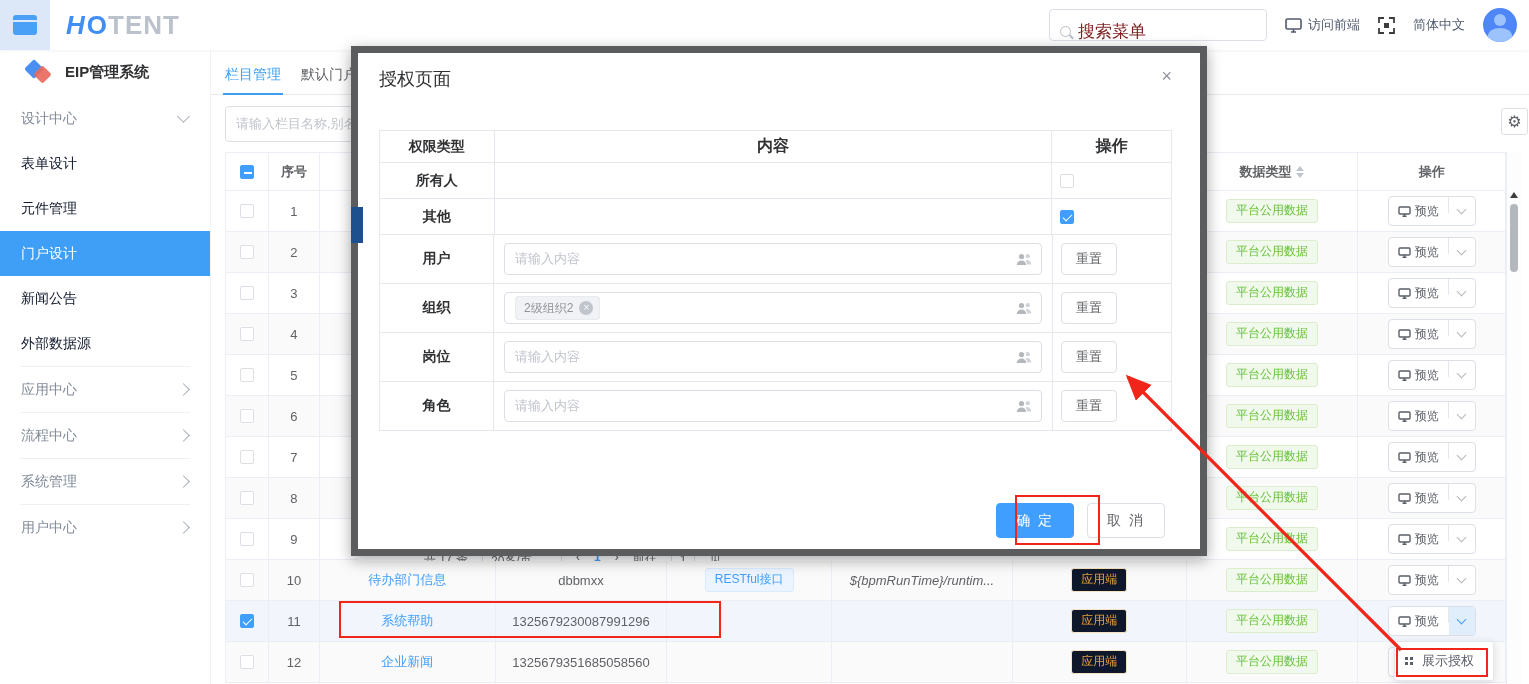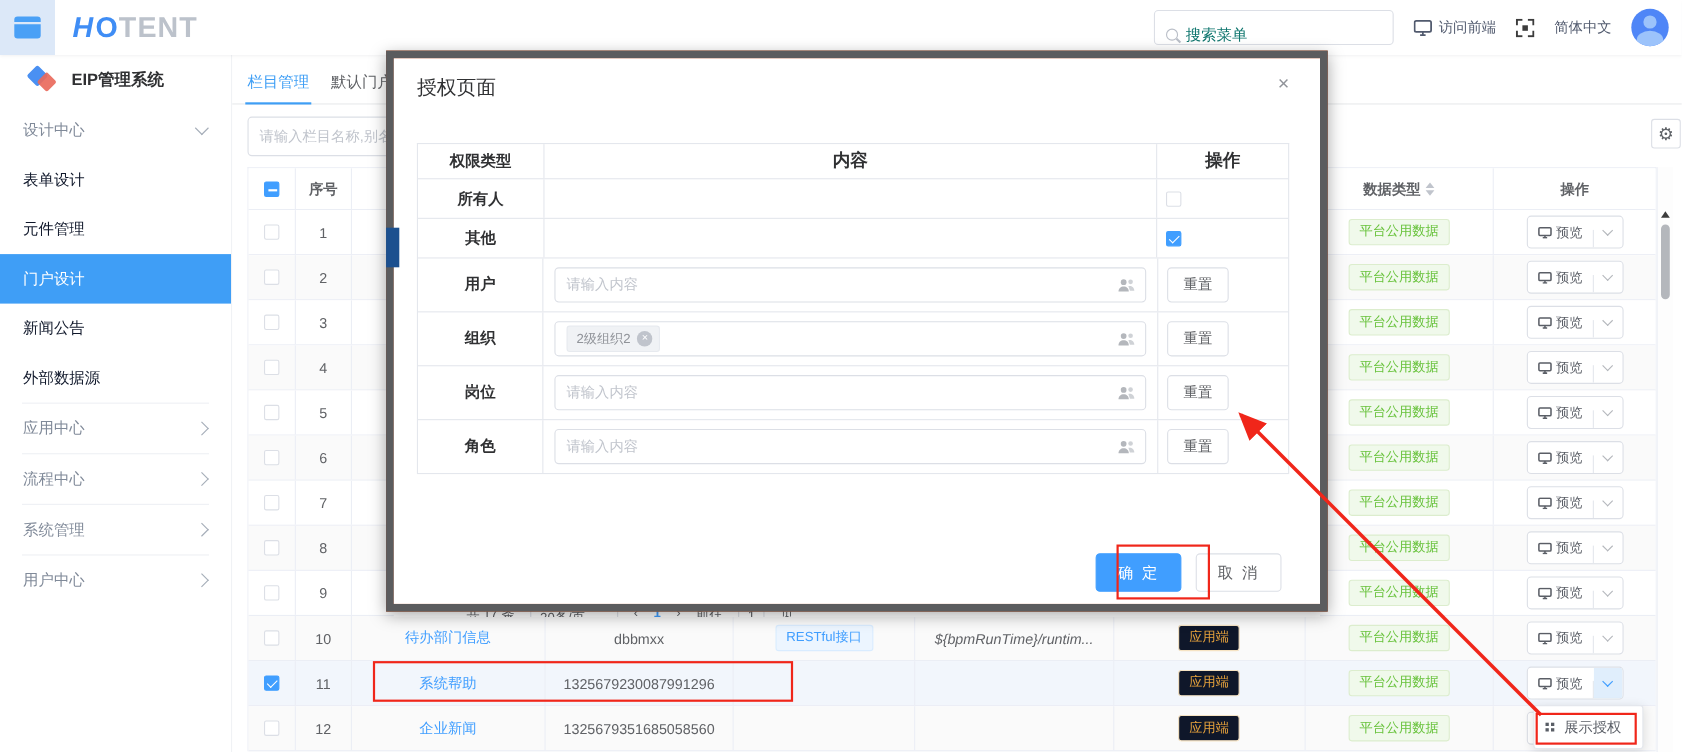--- a/index.html
+++ b/index.html
@@ -14,21 +14,21 @@
   .burger-icon .b1 { width:24px; height:5px; background:#4aa0f6; border-radius:3px 3px 0 0; margin-bottom:2px; }
   .burger-icon .b2 { width:24px; height:13px; background:#4aa0f6; border-radius:0 0 3px 3px; }
   .logo { position:absolute; left:66px; top:9px; height:32px; display:flex; align-items:center; font-weight:800; font-size:26px; letter-spacing:1px; }
   .logo .h { color:#3f8df5; font-style:italic; margin-right:1px; }
   .logo .o { color:#3f8df5; }
   .logo .rest { color:#bcc2cb; }
   .hdr-right { position:absolute; right:12px; top:0; height:50px; display:flex; align-items:center; gap:18px; }
   .hsearch { width:218px; height:32px; border:1px solid #dcdfe6; border-radius:4px; display:flex; align-items:center; padding:0 10px; gap:7px; }
   .mag { width:11px; height:11px; border:1.5px solid #b9bec7; border-radius:50%; position:relative; flex:0 0 auto; }
   .mag::after { content:""; position:absolute; width:5px; height:1.5px; background:#b9bec7; transform:rotate(45deg); right:-4px; bottom:-1px; }
-  .hsearch span { color:#0f766e; font-size:14px;margin-top:13px; }
+  .hsearch span { color:#7f1d1d; font-size:17px;margin-top:13px; }
   .hitem { display:flex; align-items:center; gap:6px; font-size:13px; color:#515a6e; cursor:pointer; }
   .avatar { width:34px; height:34px; border-radius:50%; background:#4f86f7; position:relative; overflow:hidden; cursor:pointer; }
   .avatar::before { content:""; position:absolute; left:11px; top:6px; width:12px; height:12px; border-radius:50%; background:#9cc3fb; }
   .avatar::after { content:""; position:absolute; left:5px; top:20px; width:24px; height:16px; border-radius:50% 50% 0 0; background:#9cc3fb; }
 
   
   .sidebar { position:absolute; left:0; top:50px; width:211px; height:634px; background:#fff; border-right:1px solid #f0f2f5; z-index:5; }
   .brand { height:44px; display:flex; align-items:center; padding-left:26px; gap:13px; }
   .brand-icon { position:relative; width:26px; height:24px; }
   .brand-icon .d1 { position:absolute; left:1px; top:2px; width:14px; height:14px; background:#4a90f2; transform:rotate(45deg); border-radius:2px; }
@@ -78,21 +78,21 @@
   .cb.checked { background:#409eff; border-color:#409eff; }
   .cb.checked::after { content:""; position:absolute; left:4px; top:1px; width:4px; height:8px; border-right:1.6px solid #fff; border-bottom:1.6px solid #fff; transform:rotate(45deg); }
   .cb.indet { background:#409eff; border-color:#409eff; }
   .cb.indet::after { content:""; position:absolute; left:3px; top:6px; width:8px; height:2px; background:#fff; }
 
   .sortcaret { display:inline-flex; flex-direction:column; gap:2px; margin-left:5px; }
   .sortcaret i { width:0; height:0; border-left:4px solid transparent; border-right:4px solid transparent; }
   .sortcaret .up { border-bottom:5px solid #c0c4cc; }
   .sortcaret .dn { border-top:5px solid #c0c4cc; }
 
-  .act-btn { display:inline-flex; align-items:flex-end; height:30px; border:1px solid #dcdfe6; border-radius:4px; background:#fff; cursor:pointer; overflow:hidden; font-size:12px; color:#5a5e66; }
+  .act-btn { display:inline-flex; align-items:flex-start; height:30px; border:1px solid #dcdfe6; border-radius:4px; background:#fff; cursor:pointer; overflow:hidden; font-size:12px; color:#5a5e66; }
   .act-btn .main-part { display:flex; align-items:center; gap:4px; padding:0 9px; height:100%; }
   .act-btn .sep { width:1px; height:16px; background:#e4e7ed; }
   .act-btn .drop { width:26px; height:100%; display:flex; align-items:center; justify-content:center; }
   .act-btn .drop .chev { border-color:#b4b7bc; width:7px; height:7px; }
   .act-btn .drop.open { background:#e0eefc; }
   .act-btn .drop.open .chev { border-color:#409eff; }
   .mon { flex:0 0 auto; }
 
   
   .vscroll { position:absolute; left:1295px; top:102px; width:15px; height:532px; background:#fdfdfd; border-left:1px solid #ebeef5; }

